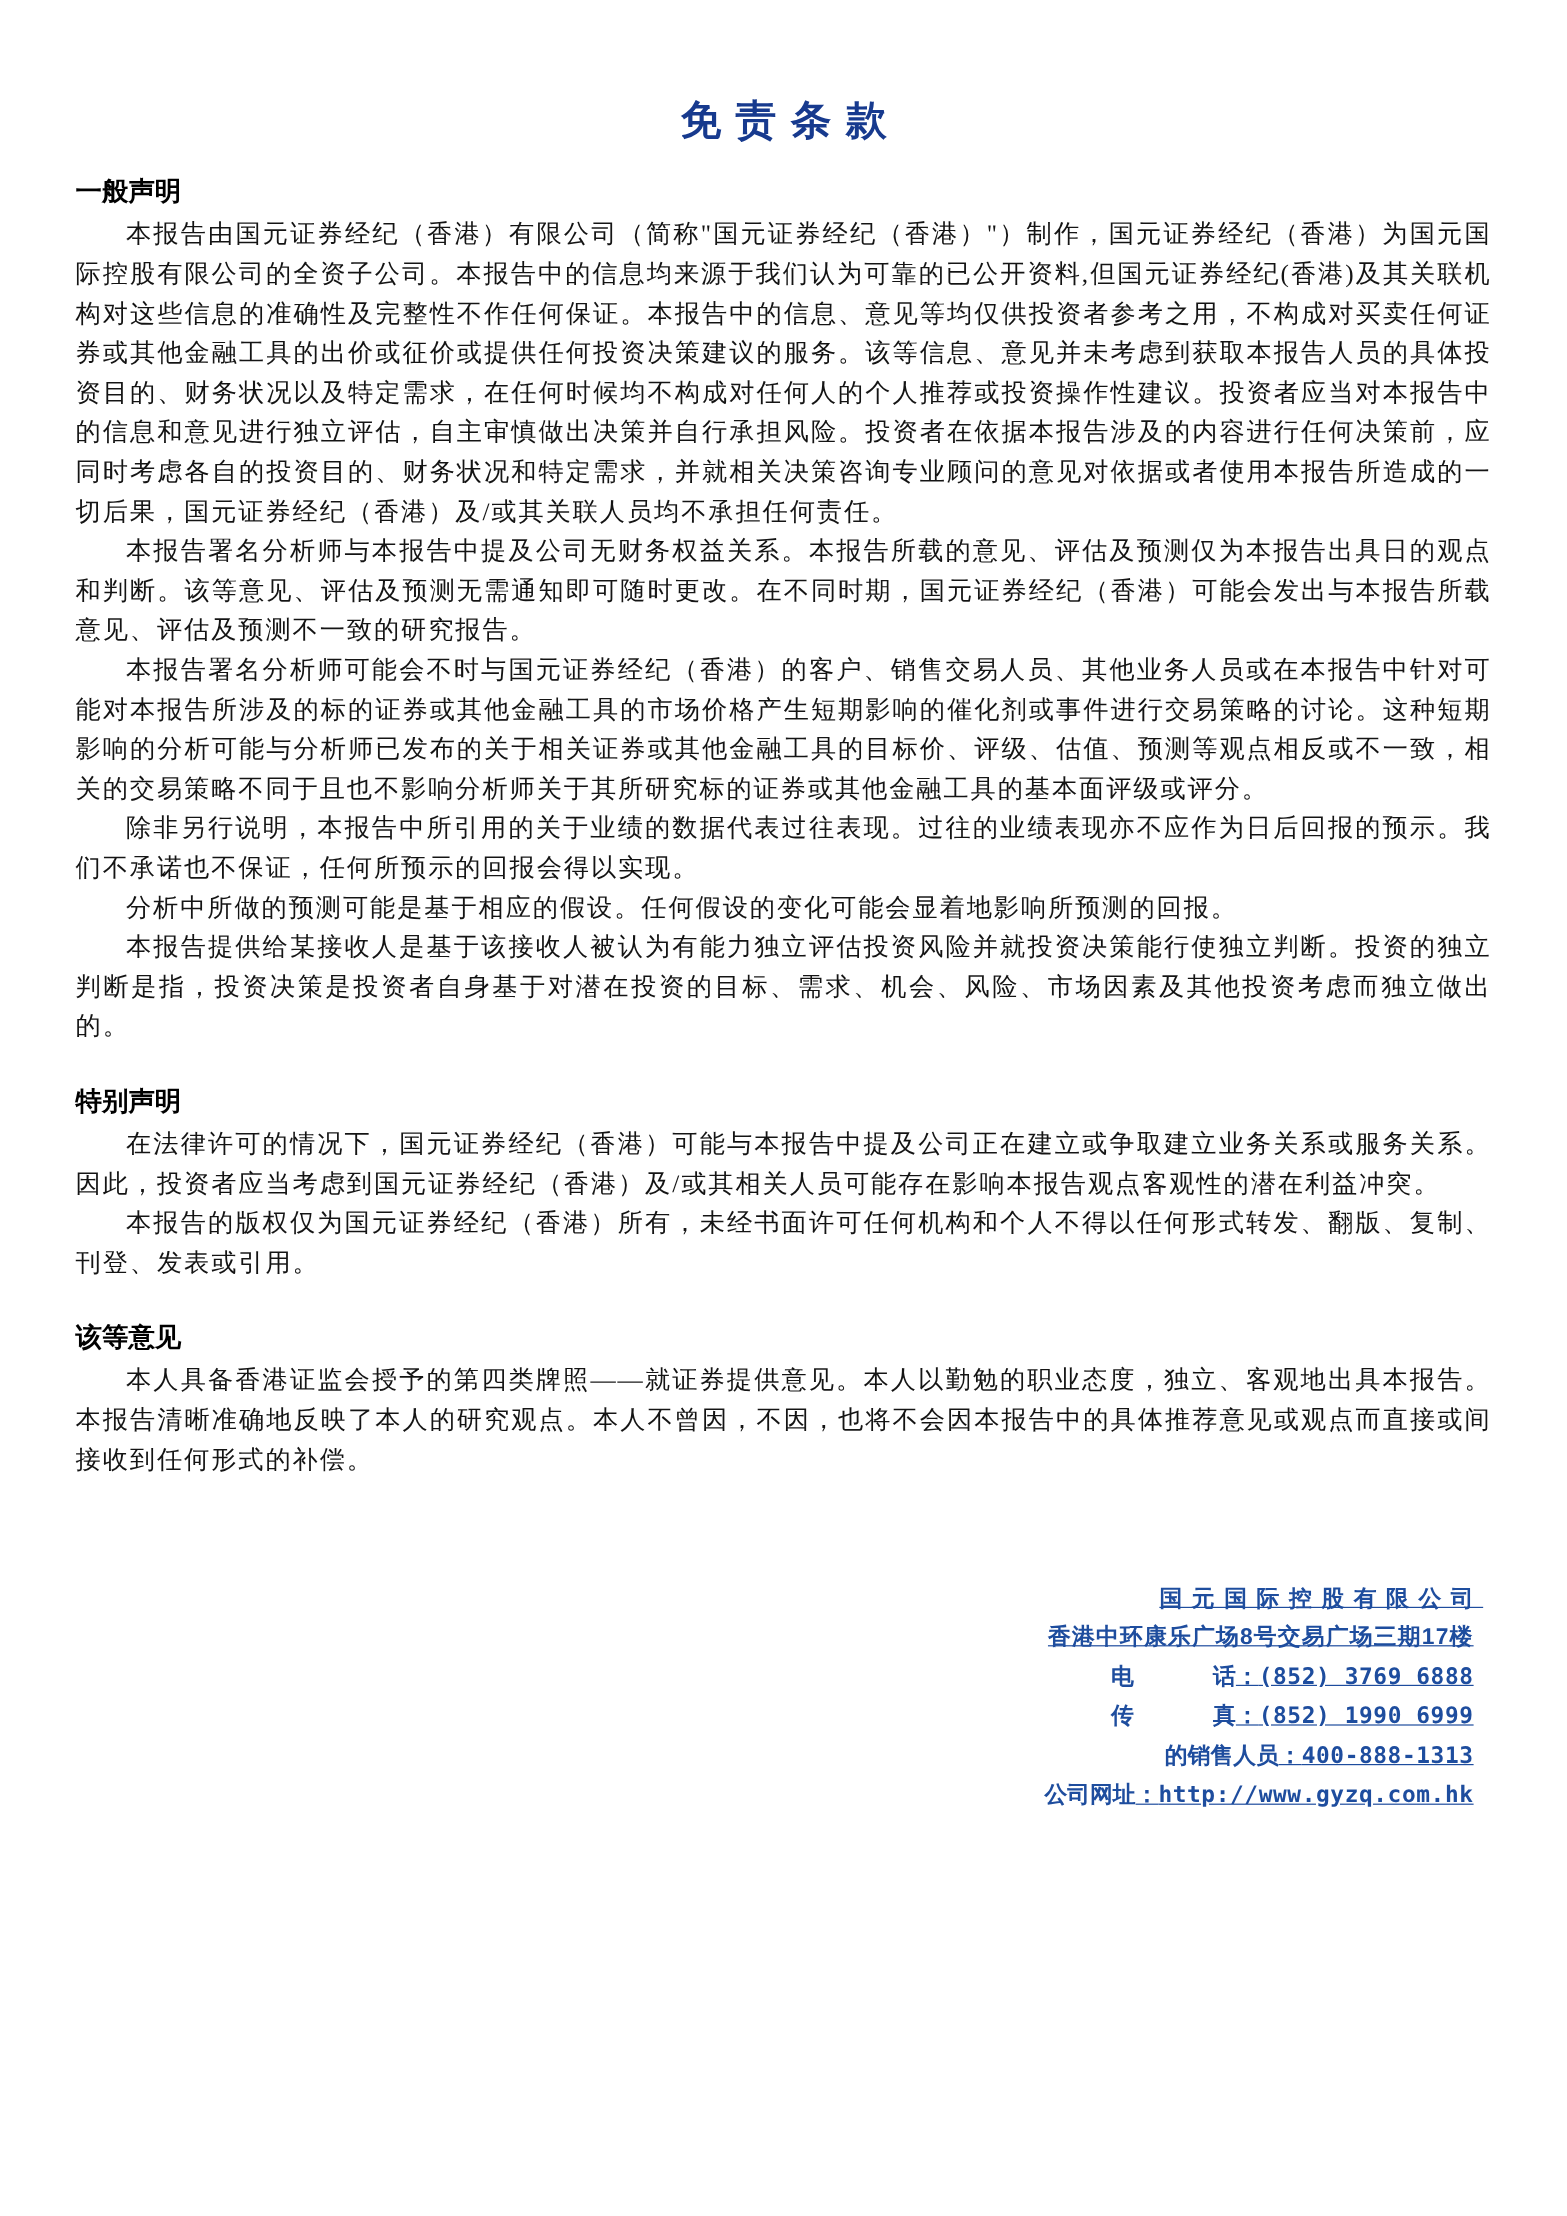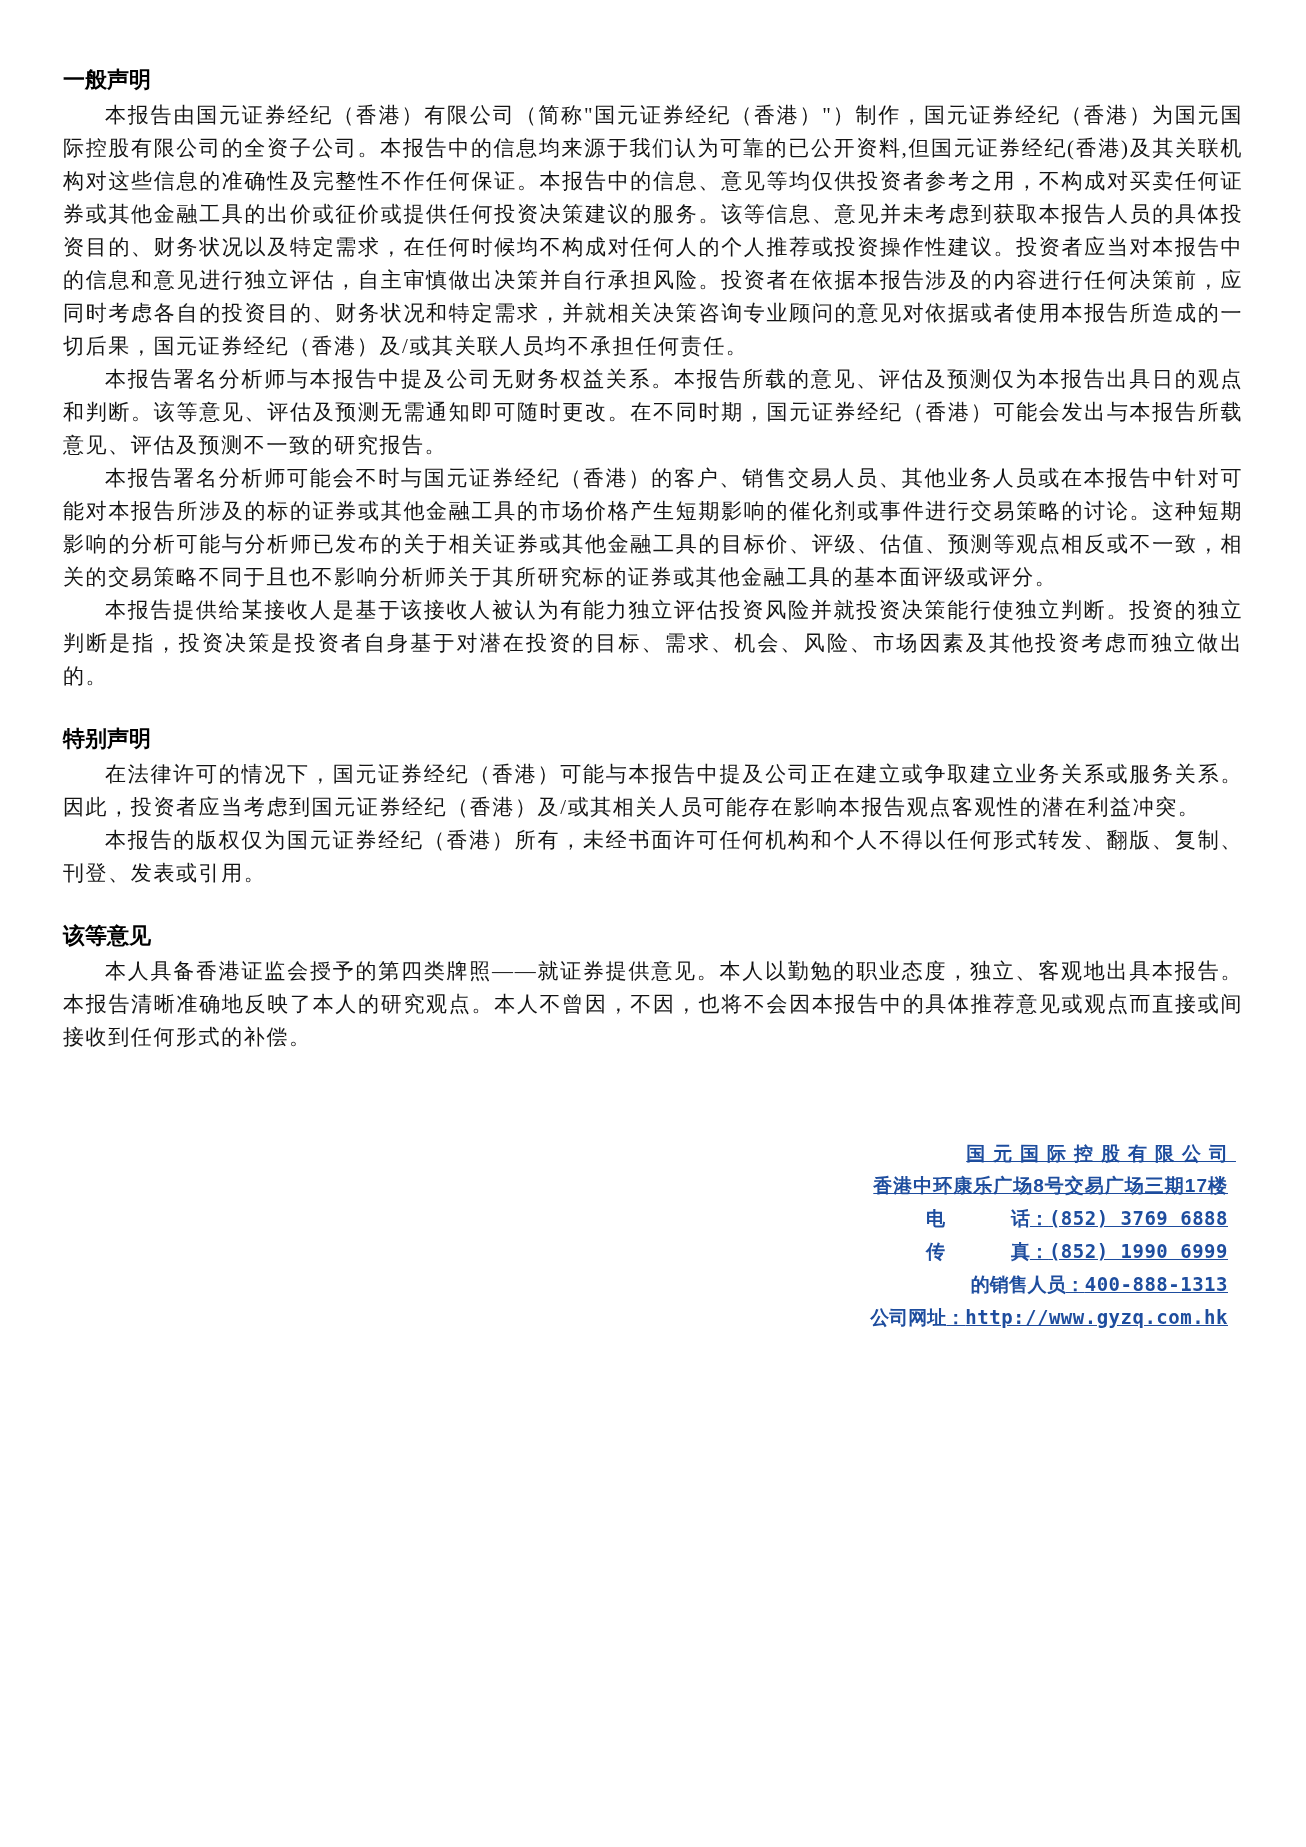--- a/index.html
+++ b/index.html
@@ -66,26 +66,29 @@
     font-family:"DejaVu Sans Mono","Liberation Mono",monospace;
     font-weight:bold;
     letter-spacing:0.5px;
   }
 </style>
 </head>
 <body>
 
 <div class="page">
 
+  <h1 class="doc-title">免责条款</h1>
 
   <section class="sec">
     <h2 class="sec-heading">一般声明</h2>
     <p>本报告由国元证券经纪（香港）有限公司（简称"国元证券经纪（香港）"）制作，国元证券经纪（香港）为国元国际控股有限公司的全资子公司。本报告中的信息均来源于我们认为可靠的已公开资料,但国元证券经纪(香港)及其关联机构对这些信息的准确性及完整性不作任何保证。本报告中的信息、意见等均仅供投资者参考之用，不构成对买卖任何证券或其他金融工具的出价或征价或提供任何投资决策建议的服务。该等信息、意见并未考虑到获取本报告人员的具体投资目的、财务状况以及特定需求，在任何时候均不构成对任何人的个人推荐或投资操作性建议。投资者应当对本报告中的信息和意见进行独立评估，自主审慎做出决策并自行承担风险。投资者在依据本报告涉及的内容进行任何决策前，应同时考虑各自的投资目的、财务状况和特定需求，并就相关决策咨询专业顾问的意见对依据或者使用本报告所造成的一切后果，国元证券经纪（香港）及/或其关联人员均不承担任何责任。</p>
     <p>本报告署名分析师与本报告中提及公司无财务权益关系。本报告所载的意见、评估及预测仅为本报告出具日的观点和判断。该等意见、评估及预测无需通知即可随时更改。在不同时期，国元证券经纪（香港）可能会发出与本报告所载意见、评估及预测不一致的研究报告。</p>
     <p>本报告署名分析师可能会不时与国元证券经纪（香港）的客户、销售交易人员、其他业务人员或在本报告中针对可能对本报告所涉及的标的证券或其他金融工具的市场价格产生短期影响的催化剂或事件进行交易策略的讨论。这种短期影响的分析可能与分析师已发布的关于相关证券或其他金融工具的目标价、评级、估值、预测等观点相反或不一致，相关的交易策略不同于且也不影响分析师关于其所研究标的证券或其他金融工具的基本面评级或评分。</p>
+    <p>除非另行说明，本报告中所引用的关于业绩的数据代表过往表现。过往的业绩表现亦不应作为日后回报的预示。我们不承诺也不保证，任何所预示的回报会得以实现。</p>
+    <p>分析中所做的预测可能是基于相应的假设。任何假设的变化可能会显着地影响所预测的回报。</p>
     <p>本报告提供给某接收人是基于该接收人被认为有能力独立评估投资风险并就投资决策能行使独立判断。投资的独立判断是指，投资决策是投资者自身基于对潜在投资的目标、需求、机会、风险、市场因素及其他投资考虑而独立做出的。</p>
   </section>
 
   <section class="sec">
     <h2 class="sec-heading gapped">特别声明</h2>
     <p>在法律许可的情况下，国元证券经纪（香港）可能与本报告中提及公司正在建立或争取建立业务关系或服务关系。因此，投资者应当考虑到国元证券经纪（香港）及/或其相关人员可能存在影响本报告观点客观性的潜在利益冲突。</p>
     <p>本报告的版权仅为国元证券经纪（香港）所有，未经书面许可任何机构和个人不得以任何形式转发、翻版、复制、刊登、发表或引用。</p>
   </section>
 
   <section class="sec">

